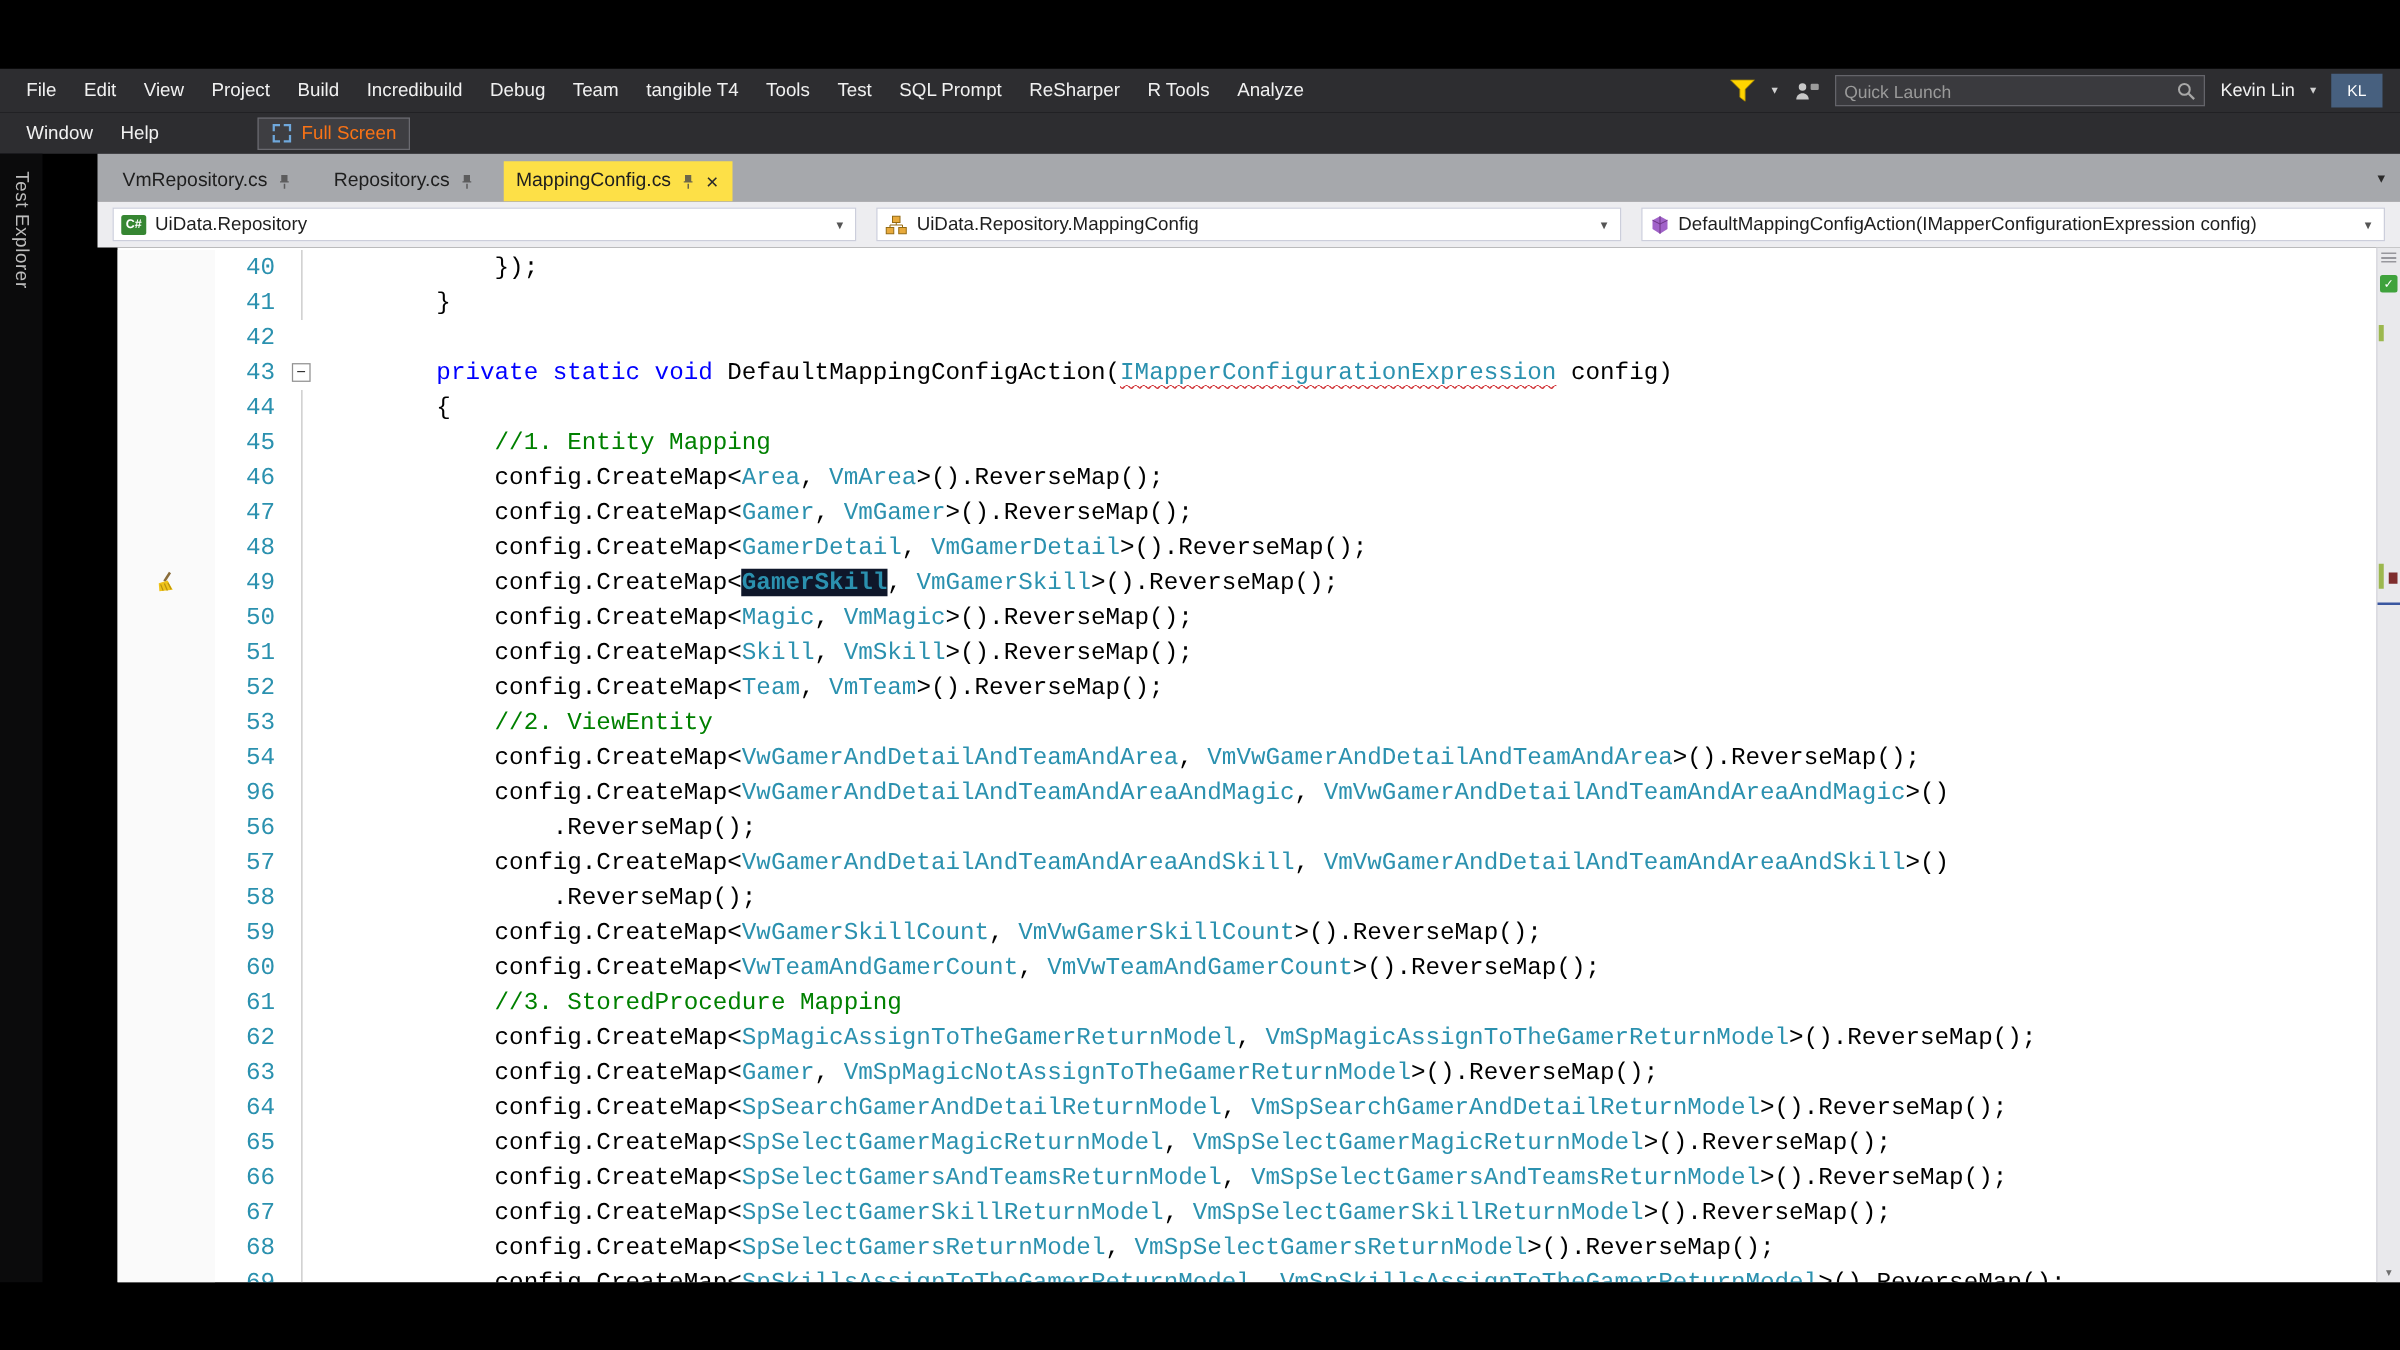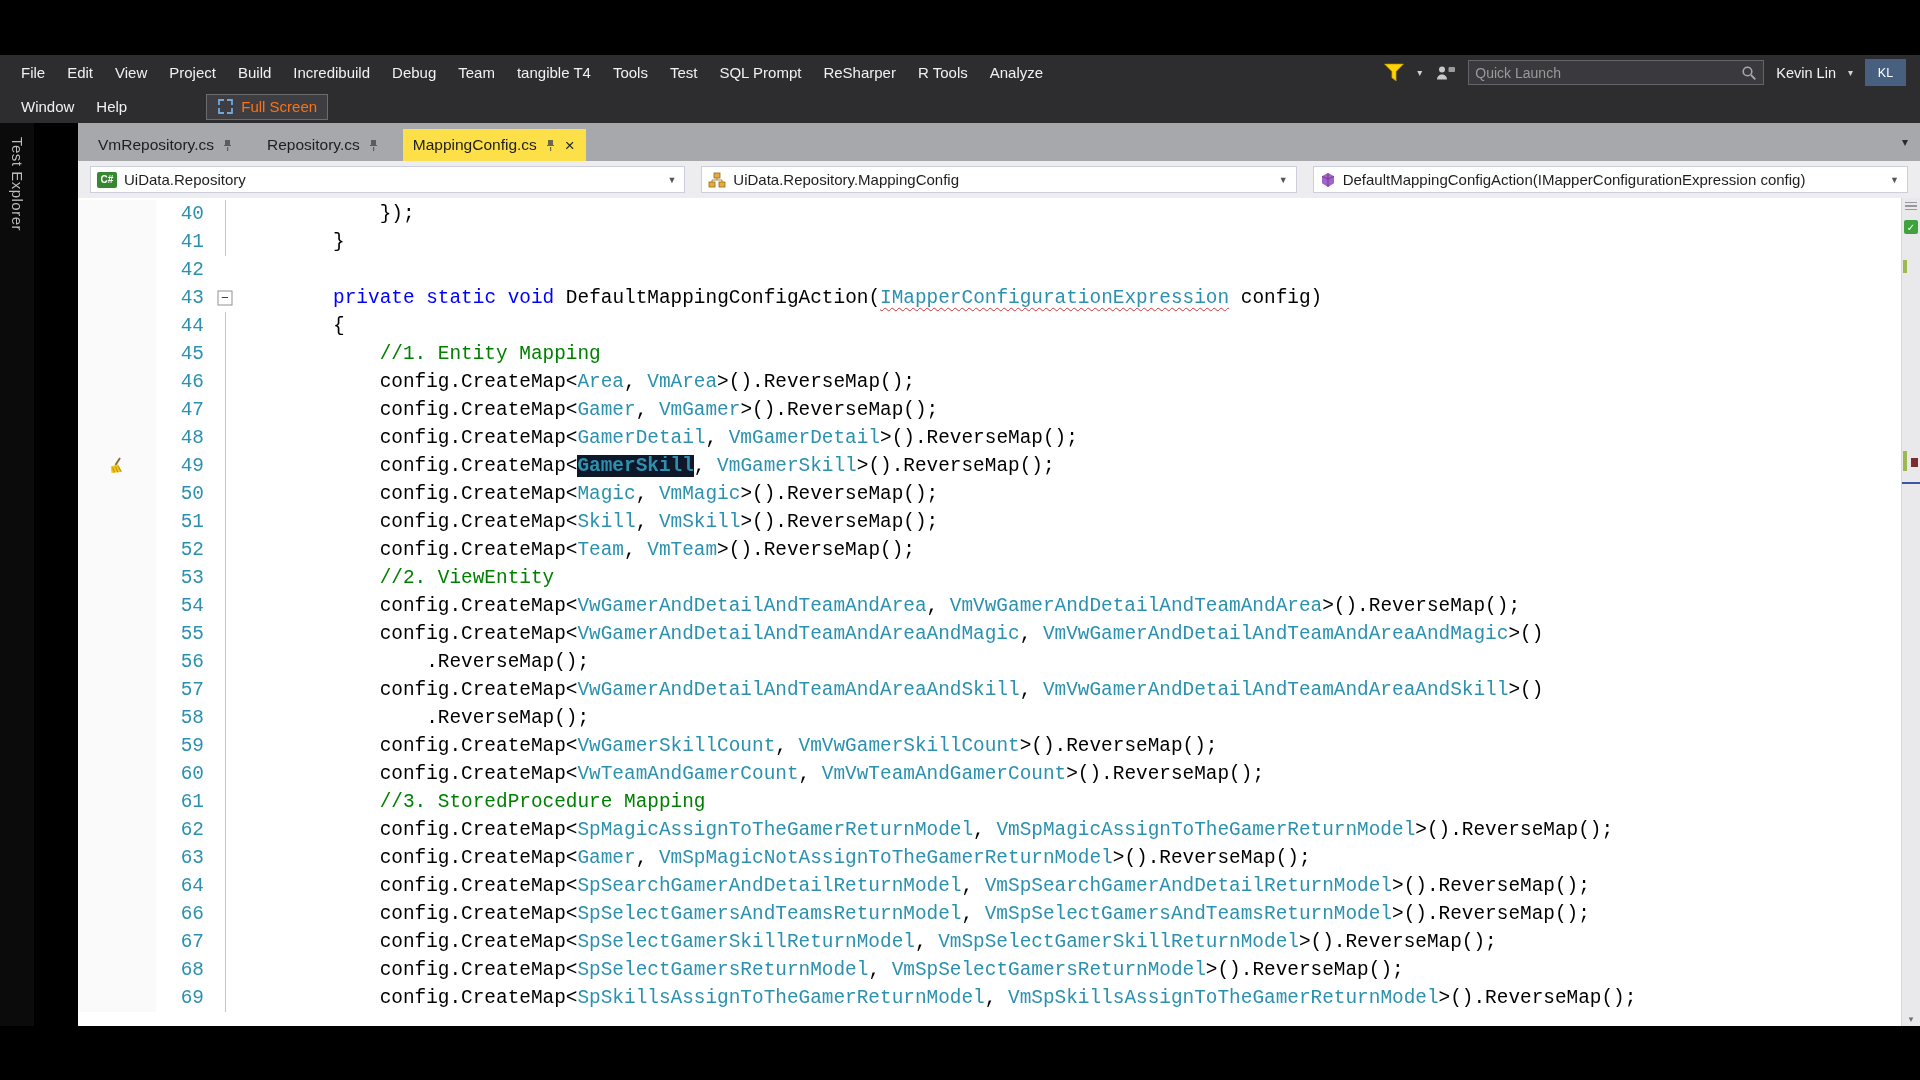--- a/index.html
+++ b/index.html
@@ -48,21 +48,21 @@
 
   
   .navbar { height:37px; background:#EDEDF0; display:flex; align-items:center; gap:16px; padding:0 12px; flex:none; }
   .combo { flex:1; height:27px; background:#FFF; border:1px solid #CCCEDB; display:flex; align-items:center; padding:0 4px 0 6px; font-size:15px; color:#1E1E1E; gap:7px; min-width:0; }
   .combo-text { white-space:nowrap; overflow:hidden; text-overflow:ellipsis; }
   .combo-arrow { margin-left:auto; font-size:9px; color:#555; padding:0 4px; flex:none; }
   .ic-proj { width:20px; height:16px; background:#368632; color:#FFF; font-size:10px; font-weight:bold; display:flex; align-items:center; justify-content:center; border-radius:2px; flex:none; }
   .ic-svg { display:flex; flex:none; }
 
   
-  .editor { flex:1; background:#FFF; position:relative; overflow:hidden; }
+  .editor { flex:1; background:#FFF; position:relative; overflow:hidden;margin-left:16px; }
   .code-area { position:absolute; left:0; top:2px; right:19px; bottom:0; overflow:hidden;
                font-family:"Liberation Mono","DejaVu Sans Mono",monospace; font-size:19.4px; line-height:28px; }
   .code-row { display:flex; height:28px; }
   .glyph { width:78px; flex:none; display:flex; align-items:center; justify-content:center; background:#FAFAFA; }
   .lnum { width:54px; flex:none; text-align:right; padding-right:6px; color:#2B91AF; }
   .fold { width:30px; flex:none; position:relative; }
   .fold.guide::before { content:""; position:absolute; left:50%; top:0; bottom:0; width:1px; background:#C4C4C4; }
   .foldbox { position:absolute; left:50%; top:50%; transform:translate(-50%,-50%); width:15px; height:15px; background:#FFF; border:1px solid #919191; color:#333; font-size:13px; line-height:13px; text-align:center; font-family:"Liberation Mono","DejaVu Sans Mono",monospace; }
   .ctext { white-space:pre; flex:none; }
 
@@ -319,21 +319,21 @@
               <div class="ctext"><span class="tok-p">            </span><span class="tok-c">//2. ViewEntity</span></div>
             </div>
             <div class="code-row">
               <div class="glyph"></div>
               <div class="lnum">54</div>
               <div class="fold guide"></div>
               <div class="ctext"><span class="tok-p">            config.CreateMap&lt;</span><span class="tok-t">VwGamerAndDetailAndTeamAndArea</span><span class="tok-p">, </span><span class="tok-t">VmVwGamerAndDetailAndTeamAndArea</span><span class="tok-p">&gt;().ReverseMap();</span></div>
             </div>
             <div class="code-row">
               <div class="glyph"></div>
-              <div class="lnum">55</div>
+              <div class="lnum">96</div>
               <div class="fold guide"></div>
               <div class="ctext"><span class="tok-p">            config.CreateMap&lt;</span><span class="tok-t">VwGamerAndDetailAndTeamAndAreaAndMagic</span><span class="tok-p">, </span><span class="tok-t">VmVwGamerAndDetailAndTeamAndAreaAndMagic</span><span class="tok-p">&gt;()</span></div>
             </div>
             <div class="code-row">
               <div class="glyph"></div>
               <div class="lnum">56</div>
               <div class="fold guide"></div>
               <div class="ctext"><span class="tok-p">                .ReverseMap();</span></div>
             </div>
             <div class="code-row">
@@ -376,20 +376,26 @@
               <div class="glyph"></div>
               <div class="lnum">63</div>
               <div class="fold guide"></div>
               <div class="ctext"><span class="tok-p">            config.CreateMap&lt;</span><span class="tok-t">Gamer</span><span class="tok-p">, </span><span class="tok-t">VmSpMagicNotAssignToTheGamerReturnModel</span><span class="tok-p">&gt;().ReverseMap();</span></div>
             </div>
             <div class="code-row">
               <div class="glyph"></div>
               <div class="lnum">64</div>
               <div class="fold guide"></div>
               <div class="ctext"><span class="tok-p">            config.CreateMap&lt;</span><span class="tok-t">SpSearchGamerAndDetailReturnModel</span><span class="tok-p">, </span><span class="tok-t">VmSpSearchGamerAndDetailReturnModel</span><span class="tok-p">&gt;().ReverseMap();</span></div>
+            </div>
+            <div class="code-row">
+              <div class="glyph"></div>
+              <div class="lnum">65</div>
+              <div class="fold guide"></div>
+              <div class="ctext"><span class="tok-p">            config.CreateMap&lt;</span><span class="tok-t">SpSelectGamerMagicReturnModel</span><span class="tok-p">, </span><span class="tok-t">VmSpSelectGamerMagicReturnModel</span><span class="tok-p">&gt;().ReverseMap();</span></div>
             </div>
             <div class="code-row">
               <div class="glyph"></div>
               <div class="lnum">66</div>
               <div class="fold guide"></div>
               <div class="ctext"><span class="tok-p">            config.CreateMap&lt;</span><span class="tok-t">SpSelectGamersAndTeamsReturnModel</span><span class="tok-p">, </span><span class="tok-t">VmSpSelectGamersAndTeamsReturnModel</span><span class="tok-p">&gt;().ReverseMap();</span></div>
             </div>
             <div class="code-row">
               <div class="glyph"></div>
               <div class="lnum">67</div>

